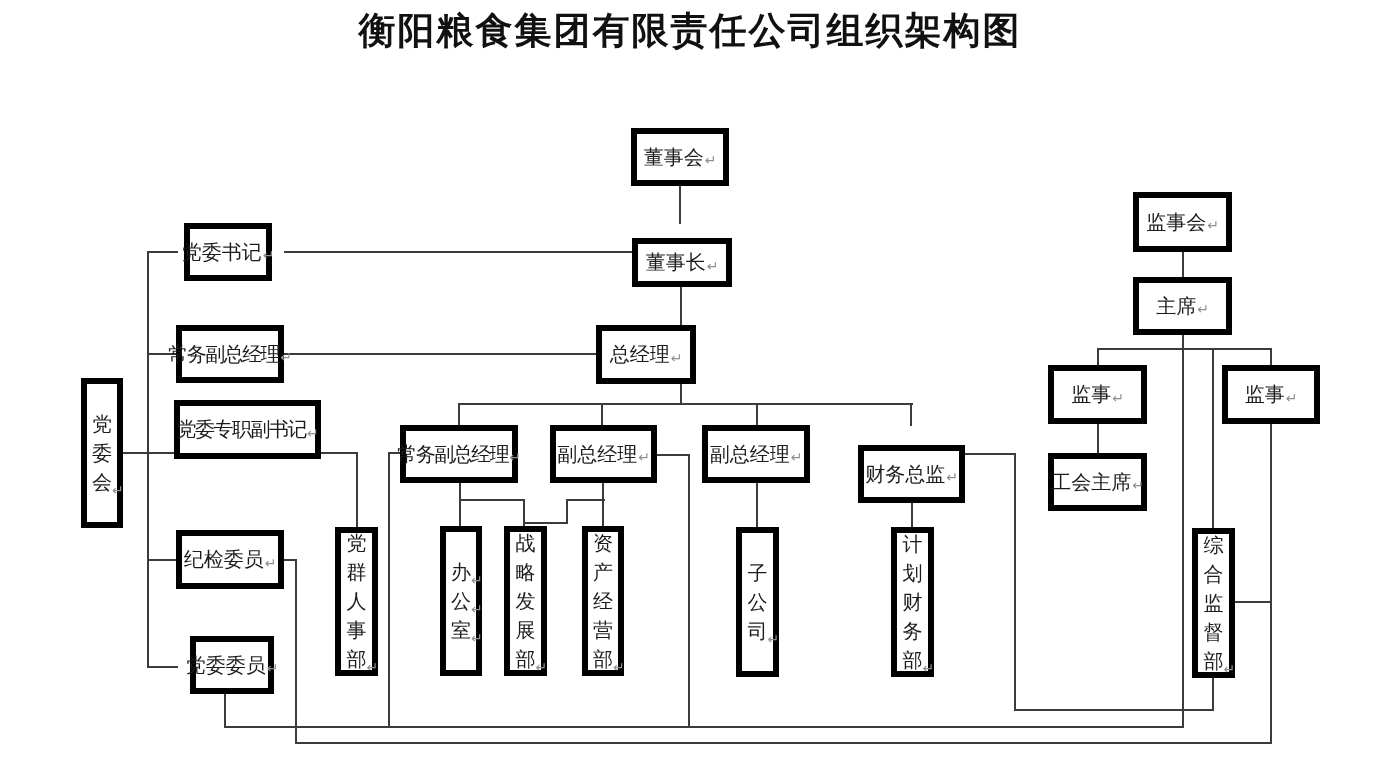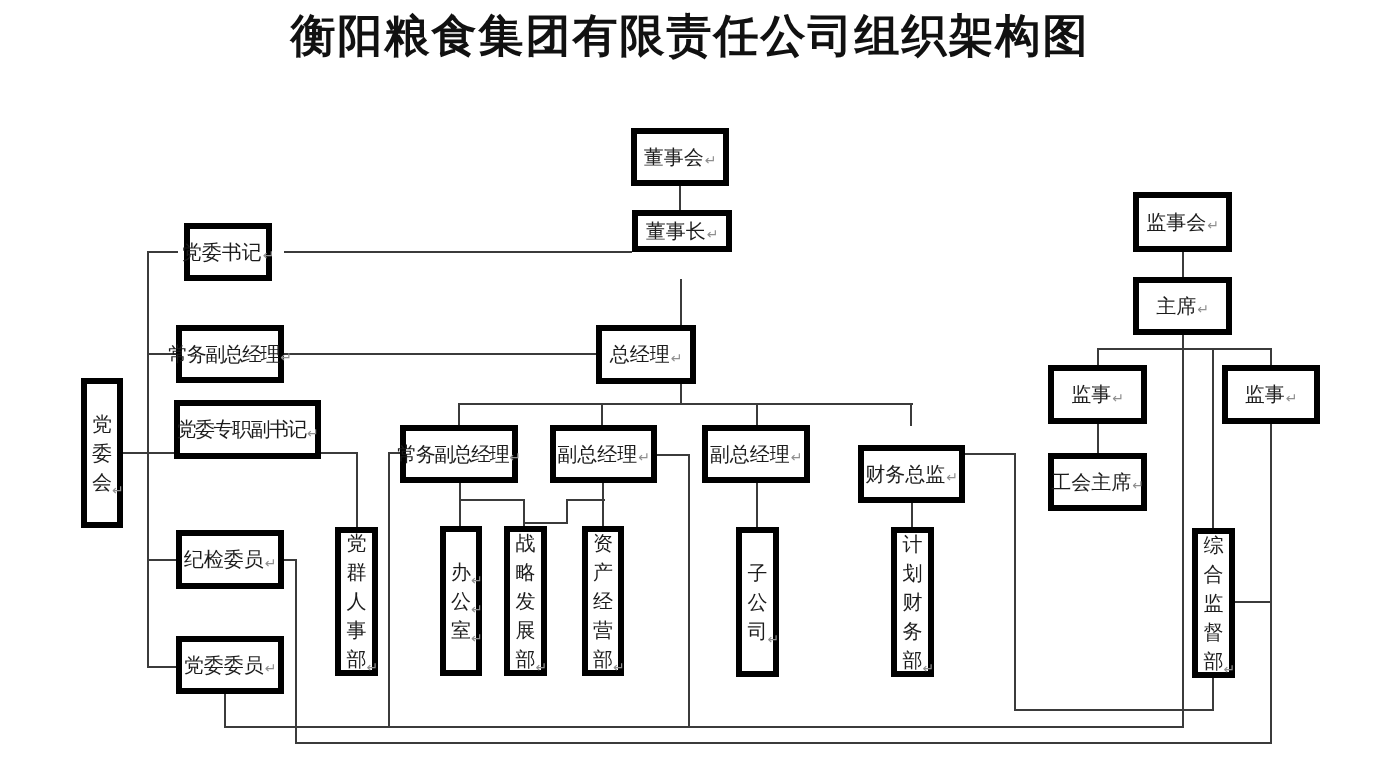--- a/index.html
+++ b/index.html
@@ -1,20 +1,20 @@
 <!DOCTYPE html>
 <html><head>
 <meta charset="utf-8">
 <style>
   html,body{margin:0;padding:0;background:#ffffff;}
   body{width:1380px;height:780px;position:relative;overflow:hidden;
        font-family:"Liberation Sans","DejaVu Sans",sans-serif;color:#1c1c1c;}
   .canvas{position:absolute;left:0;top:0;width:1380px;height:780px;}
   .title{position:absolute;left:0;right:0;top:6px;text-align:center;
-         font-size:45px;font-weight:bold;letter-spacing:2px;color:#111;}
+         font-size:37px;font-weight:bold;letter-spacing:2px;color:#111;}
   .box{position:absolute;box-sizing:border-box;border:6px solid #000000;background:#fff;
        display:flex;align-items:center;justify-content:center;font-size:20px;white-space:nowrap;}
   .box .lbl{display:inline-block;}
   .tight .lbl{letter-spacing:-1.5px;}
   .pm{color:#8f8f8f;font-size:14px;margin-left:1px;transform:translateY(3px);display:inline-block;}
   .vbox{flex-direction:column;justify-content:center;padding:0;}
   .vrow{position:relative;line-height:29px;height:29px;text-align:center;width:100%;}
   .vpm{position:absolute;left:50%;margin-left:10px;top:8px;transform:none;}
   .ln{position:absolute;background:#3b3b3b;}
 </style>
@@ -84,21 +84,21 @@
 
   <div class="ln" style="left:965px;top:453px;width:51px;height:2px"></div>
   <div class="ln" style="left:1014px;top:453px;width:2px;height:258px"></div>
   <div class="ln" style="left:1014px;top:709px;width:200px;height:2px"></div>
   <div class="ln" style="left:1212px;top:678px;width:2px;height:33px"></div>
 
   <div class="box" style="left:631px;top:128px;width:98px;height:58px">
       <span class="lbl">董事会</span>
       <span class="pm">↵</span>
     </div>
-  <div class="box" style="left:632px;top:210px;width:100px;height:42px">
+  <div class="box" style="left:632px;top:238px;width:100px;height:49px">
       <span class="lbl">董事长</span>
       <span class="pm">↵</span>
     </div>
   <div class="box" style="left:596px;top:325px;width:100px;height:59px">
       <span class="lbl">总经理</span>
       <span class="pm">↵</span>
     </div>
 
   <div class="box" style="left:184px;top:223px;width:88px;height:58px">
       <span class="lbl">党委书记</span>
@@ -109,21 +109,21 @@
       <span class="pm">↵</span>
     </div>
   <div class="box tight" style="left:174px;top:400px;width:147px;height:59px">
       <span class="lbl">党委专职副书记</span>
       <span class="pm">↵</span>
     </div>
   <div class="box" style="left:176px;top:530px;width:108px;height:59px">
       <span class="lbl">纪检委员</span>
       <span class="pm">↵</span>
     </div>
-  <div class="box" style="left:176px;top:636px;width:108px;height:58px">
+  <div class="box" style="left:190px;top:636px;width:84px;height:58px">
       <span class="lbl">党委委员</span>
       <span class="pm">↵</span>
     </div>
 
   <div class="box vbox" style="left:81px;top:378px;width:42px;height:150px">
       <div class="vrow"><span>党</span></div>
       <div class="vrow"><span>委</span></div>
       <div class="vrow"><span>会</span><span class="pm vpm">↵</span></div>
     </div>
   <div class="box vbox" style="left:335px;top:527px;width:43px;height:149px">

